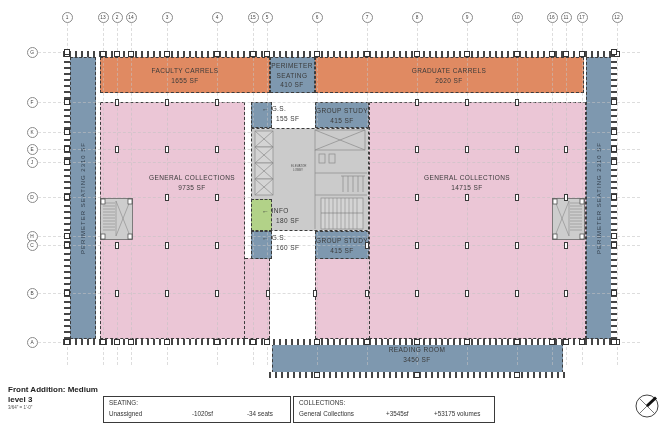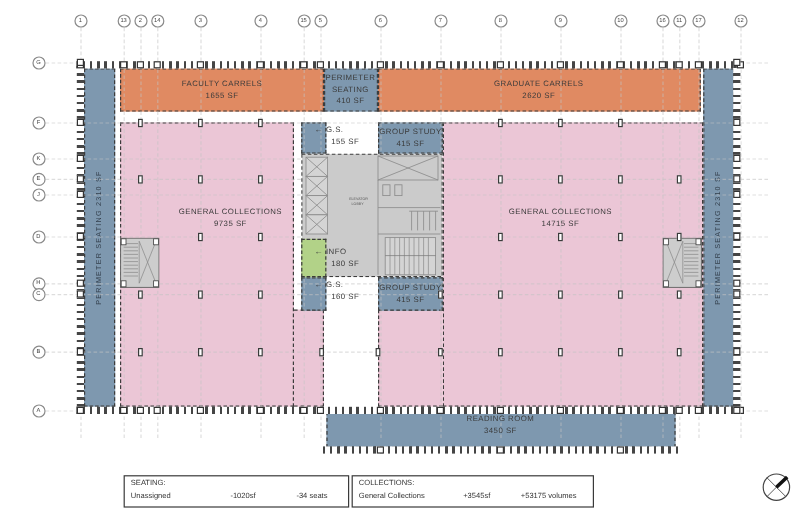--- a/index.html
+++ b/index.html
@@ -216,20 +216,25 @@
   </div>
   <div class="leader" style="left:262px;top:206px;">
     <div><span class="arr">←</span> <span>INFO</span></div>
     <div class="ind">180 SF</div>
   </div>
   <div class="leader" style="left:262px;top:233px;">
     <div><span class="arr">←</span> <span>G.S.</span></div>
     <div class="ind">160 SF</div>
   </div>
 
+  <div class="titleblock">
+    <div class="t1">Front Addition: Medium</div>
+    <div class="t1">level 3</div>
+    <div class="t2">3/64" = 1'-0"</div>
+  </div>
 
   <div class="legendbox" style="left:103px;top:396px;width:188px;">
     <div class="hd">SEATING:</div>
     <div class="c1">Unassigned</div>
     <div class="c2" style="left:88px;">-1020sf</div>
     <div class="c3" style="left:143px;">-34 seats</div>
   </div>
   <div class="legendbox" style="left:293px;top:396px;width:202px;">
     <div class="hd">COLLECTIONS:</div>
     <div class="c1">General Collections</div>

